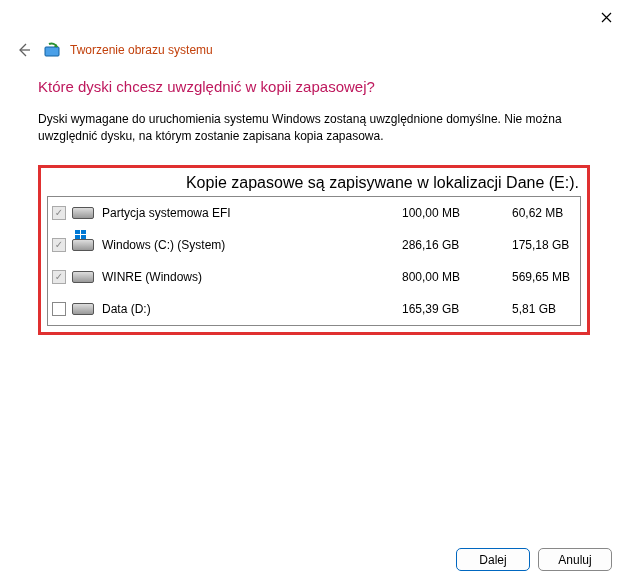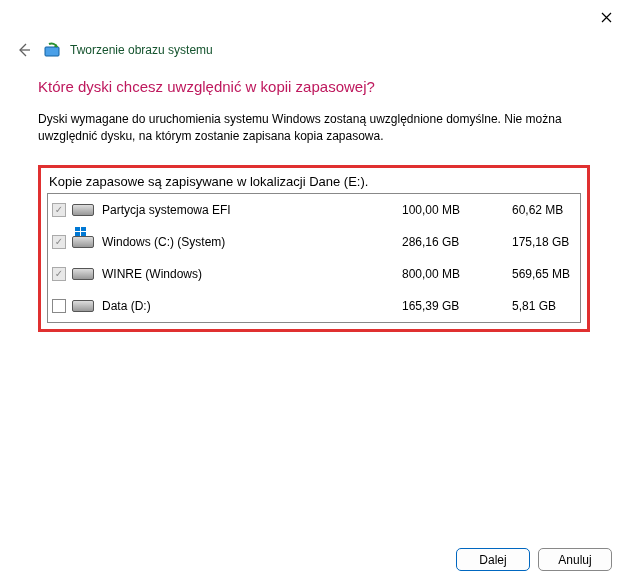--- a/index.html
+++ b/index.html
@@ -36,21 +36,21 @@
       width: 20px; height: 20px;
       display: flex; align-items: center; justify-content: center;
       color: #505050;
     }
     .app-icon {
       width: 16px; height: 16px;
       display: inline-flex; align-items: center; justify-content: center;
     }
     .app-title {
       font-size: 12px;
-      color: #14532d;
+      color: #c2410c;
     }
     .content {
       padding: 4px 38px 0 38px;
     }
     .heading {
       color: #be185d;
       font-size: 15px;
       font-weight: 400;
       margin-bottom: 16px;
     }
@@ -58,22 +58,23 @@
       font-size: 12px;
       color: #000;
       line-height: 1.4;
       margin-bottom: 20px;
     }
     .highlight-box {
       border: 3px solid #e03030;
       padding: 4px 6px 6px 6px;
     }
     .info-line {
-      font-size: 13px;
+      font-size: 16px;
       padding: 2px 2px 4px 2px;
+      text-align: right;
     }
     .table-wrap {
       border: 1px solid #888;
     }
     .thead-row, .trow {
       display: flex;
       align-items: center;
     }
     .thead-row {
       height: 26px;

